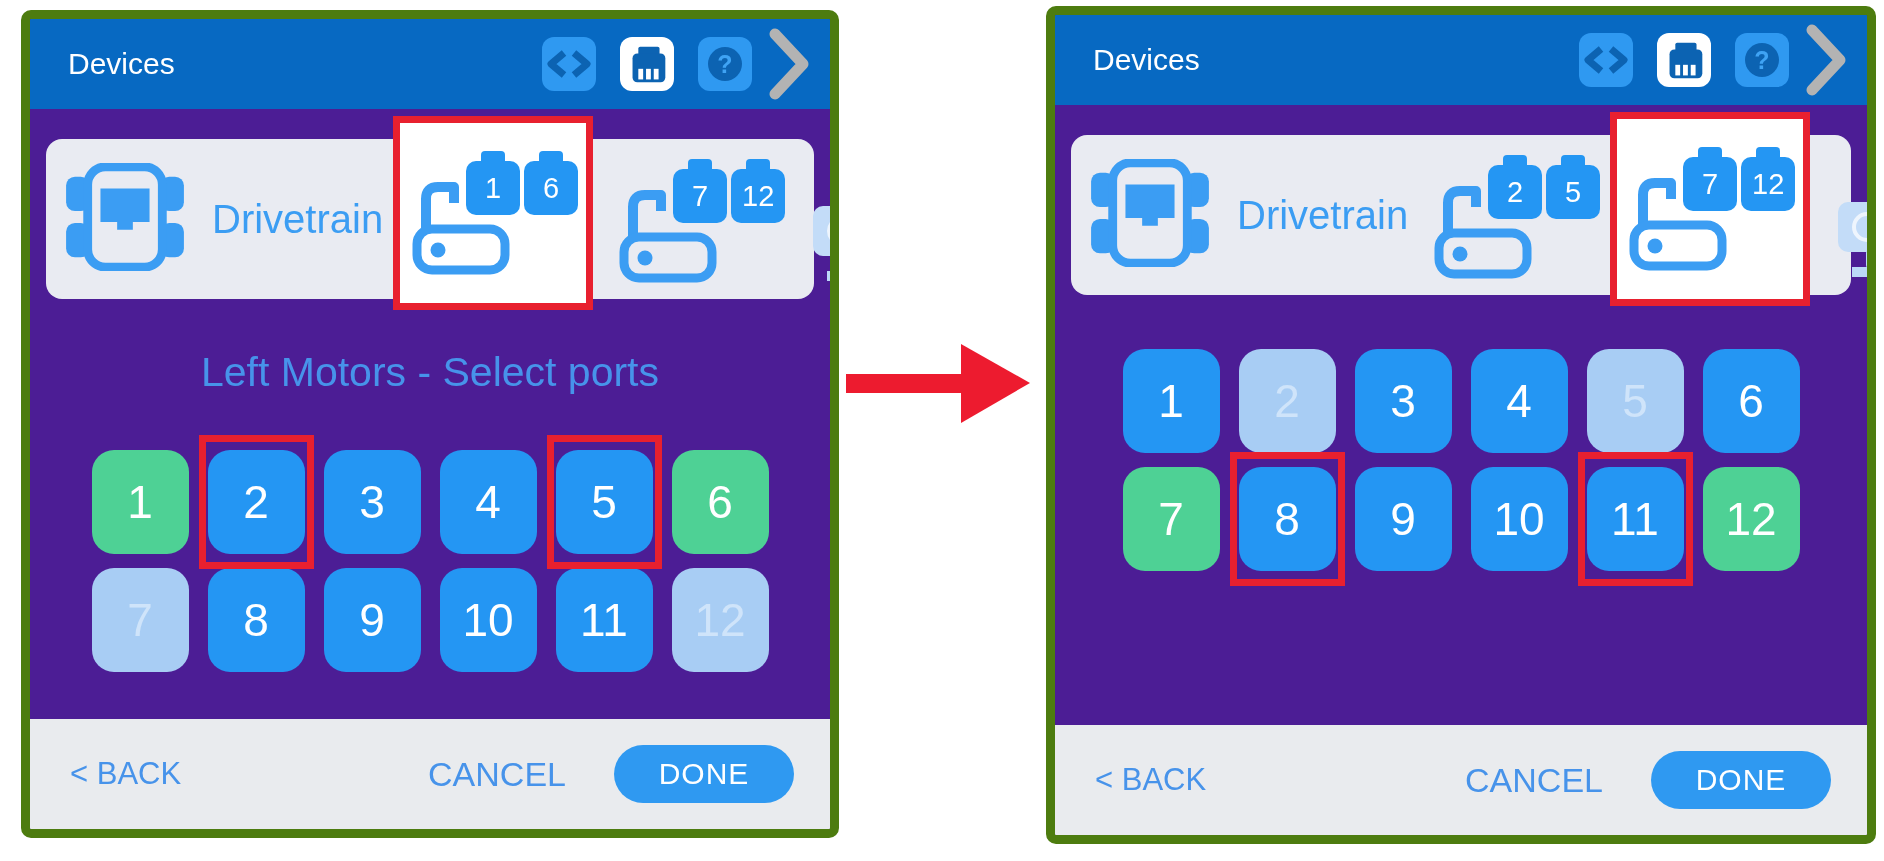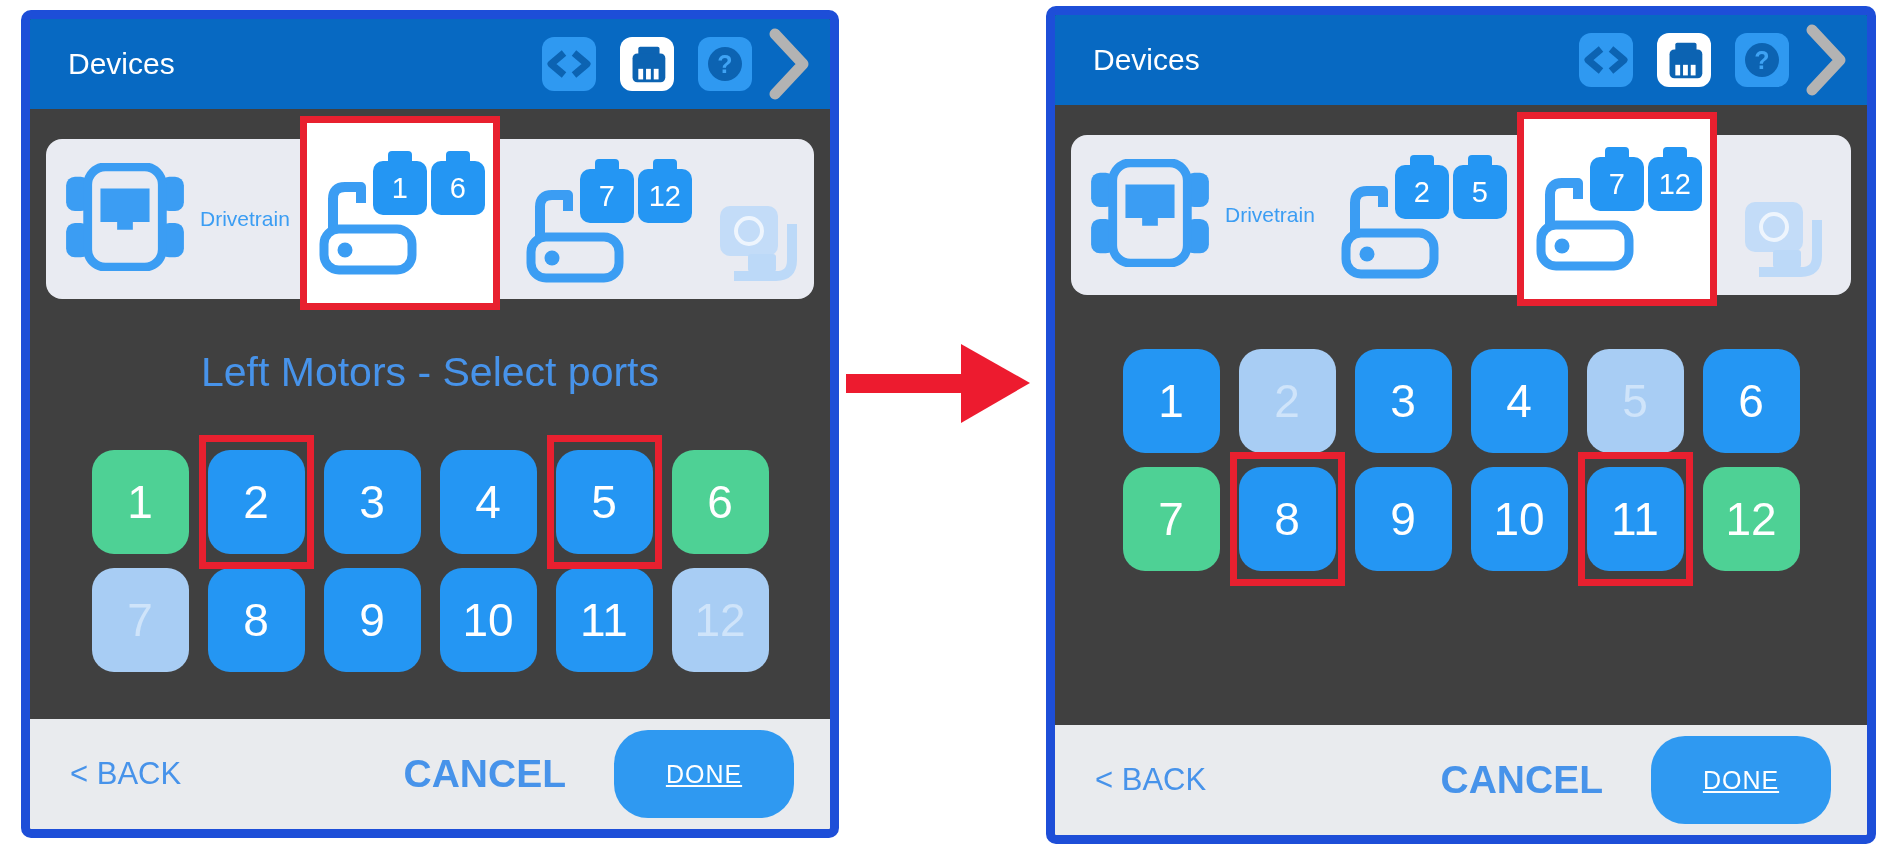--- a/index.html
+++ b/index.html
@@ -1,41 +1,41 @@
 <!DOCTYPE html>
 <html><head>
 <meta charset="utf-8">
 <style>
   html,body{margin:0;padding:0;}
   body{
     width:1884px;height:861px;background:#ffffff;position:relative;overflow:hidden;
     font-family:"Liberation Sans", sans-serif;
   }
   .panel{
-    position:absolute;background:#404040;border:9px solid #1d4ed8;border-radius:10px;
+    position:absolute;background:#4c1d95;border:9px solid #4d7c0f;border-radius:10px;
     overflow:hidden;box-sizing:border-box;
   }
   .panel.left{left:21px;top:10px;width:818px;height:828px;}
   .panel.right{left:1046px;top:6px;width:830px;height:838px;}
 
   
   .hdr{height:90px;background:#0769c2;display:flex;align-items:center;padding:0 20px 0 38px;}
   .hdr-title{color:#ffffff;font-size:30px;}
   .hdr-spacer{flex:1;}
   .icon-btn{width:54px;height:54px;border-radius:12px;margin-left:24px;
     display:flex;align-items:center;justify-content:center;flex:none;}
   .icon-btn.blue{background:#2f99f1;}
   .icon-btn.white{background:#ffffff;}
   .chev{margin-left:16px;flex:none;display:flex;align-items:center;}
 
   
   .dt-row{margin:30px 16px 0;height:160px;background:#e9ebf2;border-radius:16px;
     display:flex;align-items:center;padding:0 16px;position:relative;}
   .dt-robot{flex:none;margin:0 4px;}
-  .dt-label{font-size:21px;color:#3b9df3;margin-left:12px;flex:none;}
+  .dt-label{font-size:40px;color:#3b9df3;margin-left:24px;flex:none;}
   .motor-group{position:relative;margin-left:22px;flex:none;}
   .motor-inner{position:relative;width:170px;height:128px;}
   .motor-group.hl{background:#ffffff;border:7px solid #e8202f;padding:24px 8px 28px;
     margin:-36px 0 -24px 10px;z-index:2;}
   .motor-svg{position:absolute;left:0;bottom:0;}
   .badge{position:absolute;top:14px;width:54px;height:54px;background:#2496f3;--bb:#2496f3;
     border-radius:10px;color:#fff;font-size:29px;display:flex;align-items:center;justify-content:center;}
   .badge::before{content:"";position:absolute;top:-10px;left:50%;transform:translateX(-50%);
     width:24px;height:12px;border-radius:4px 4px 0 0;background:var(--bb);}
   .b1{left:58px;} .b2{left:116px;}
@@ -53,23 +53,23 @@
     justify-content:center;font-size:46px;color:#ffffff;}
   .port.open{background:#2496f3;}
   .port.current{background:#4ed195;}
   .port.unavailable{background:#a8cdf4;color:#cfe4fa;}
   .port-frame{position:absolute;inset:-15px -9px;border:7px solid #e8202f;z-index:1;}
 
   
   .footer{position:absolute;left:0;right:0;bottom:0;height:110px;background:#e9ebee;
     display:flex;align-items:center;padding:0 36px 0 40px;}
   .back{color:#4793ea;font-size:31px;}
-  .cancel{color:#4793ea;font-size:39px;margin-left:auto;font-weight:bold;}
-  .done{margin-left:48px;width:180px;height:88px;border-radius:34px;background:#2f99f1;
-    color:#ffffff;font-size:25px;display:flex;align-items:center;justify-content:center;letter-spacing:1px;text-decoration:underline;}
+  .cancel{color:#4793ea;font-size:34px;margin-left:auto;}
+  .done{margin-left:48px;width:180px;height:58px;border-radius:34px;background:#2f99f1;
+    color:#ffffff;font-size:30px;display:flex;align-items:center;justify-content:center;letter-spacing:1px;}
 
   .arrow{position:absolute;left:846px;top:344px;}
 </style>
 </head>
 <body>
 
 <div class="panel left">
   <div class="hdr">
     <span class="hdr-title">Devices</span>
     <span class="hdr-spacer"></span>

